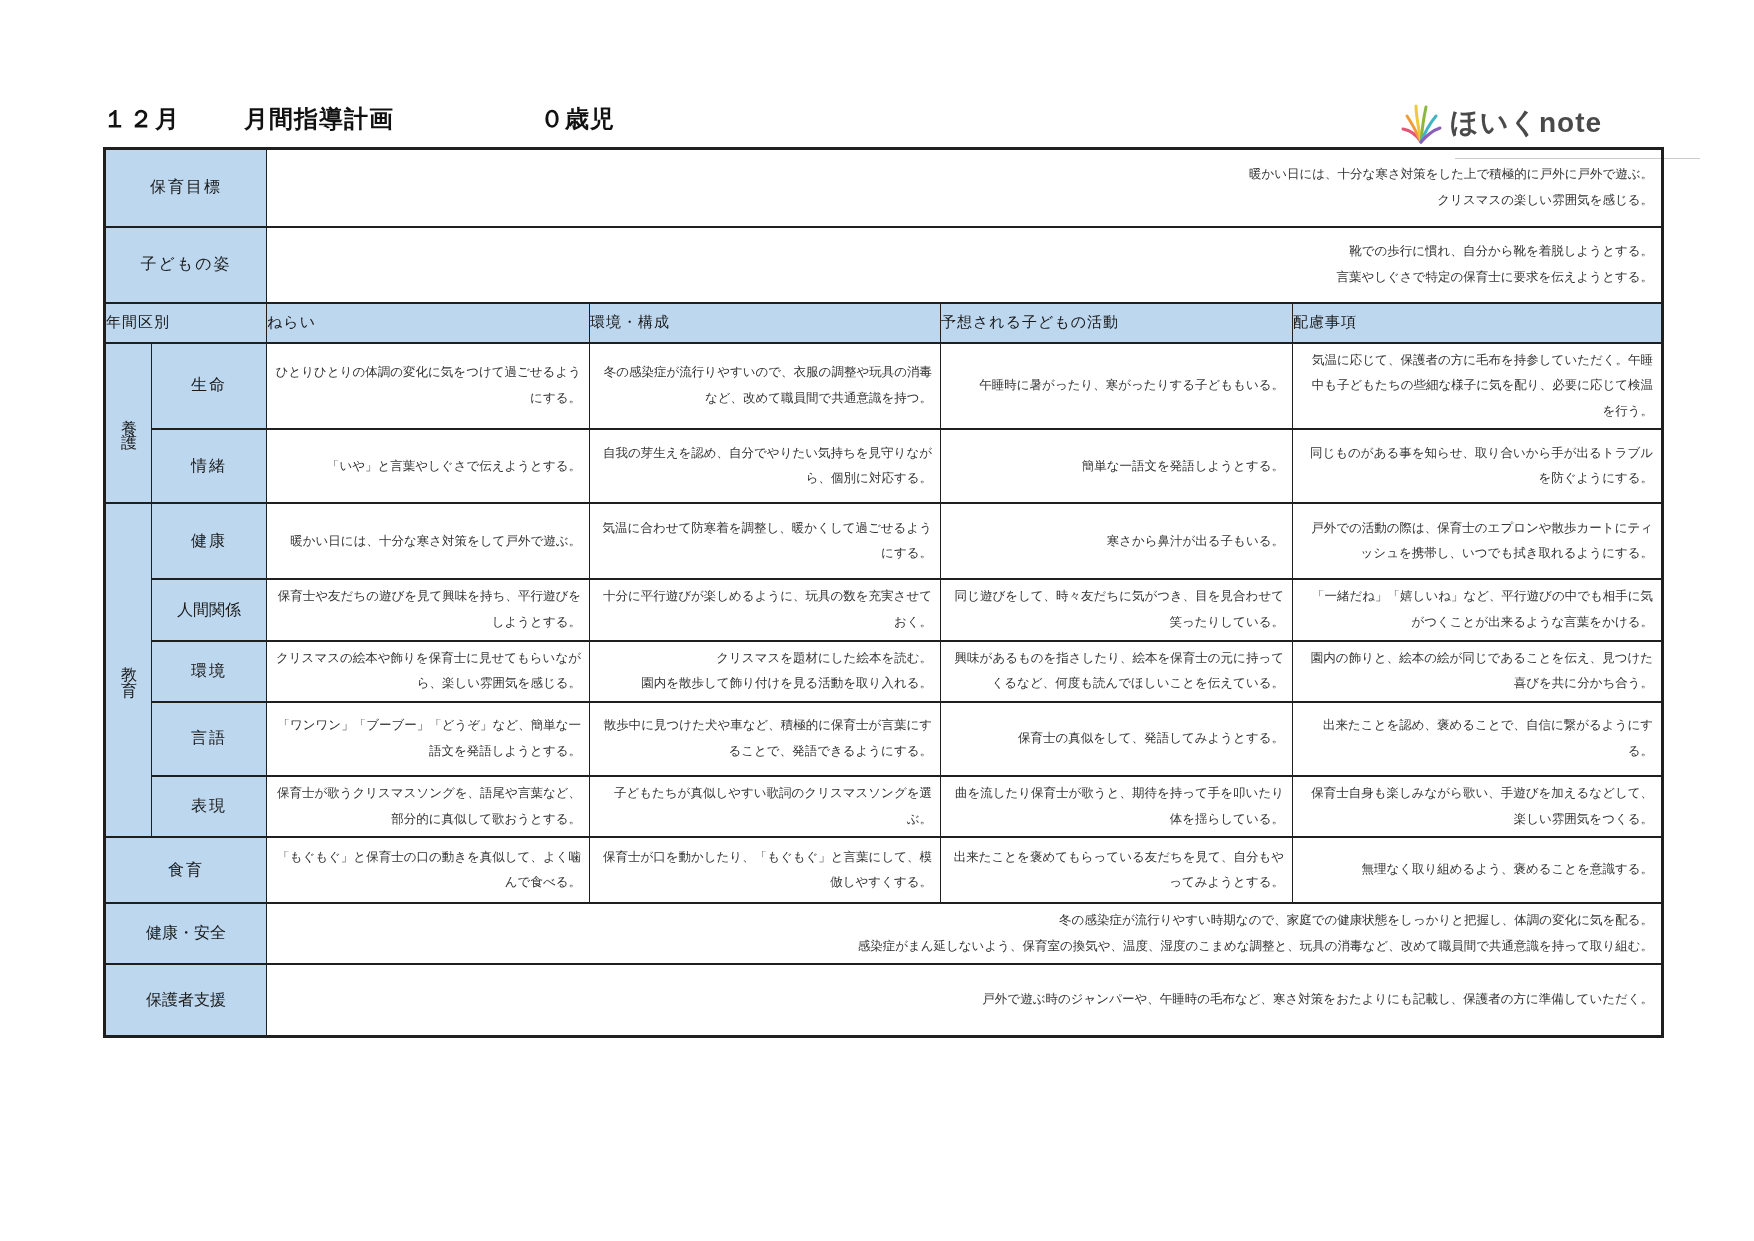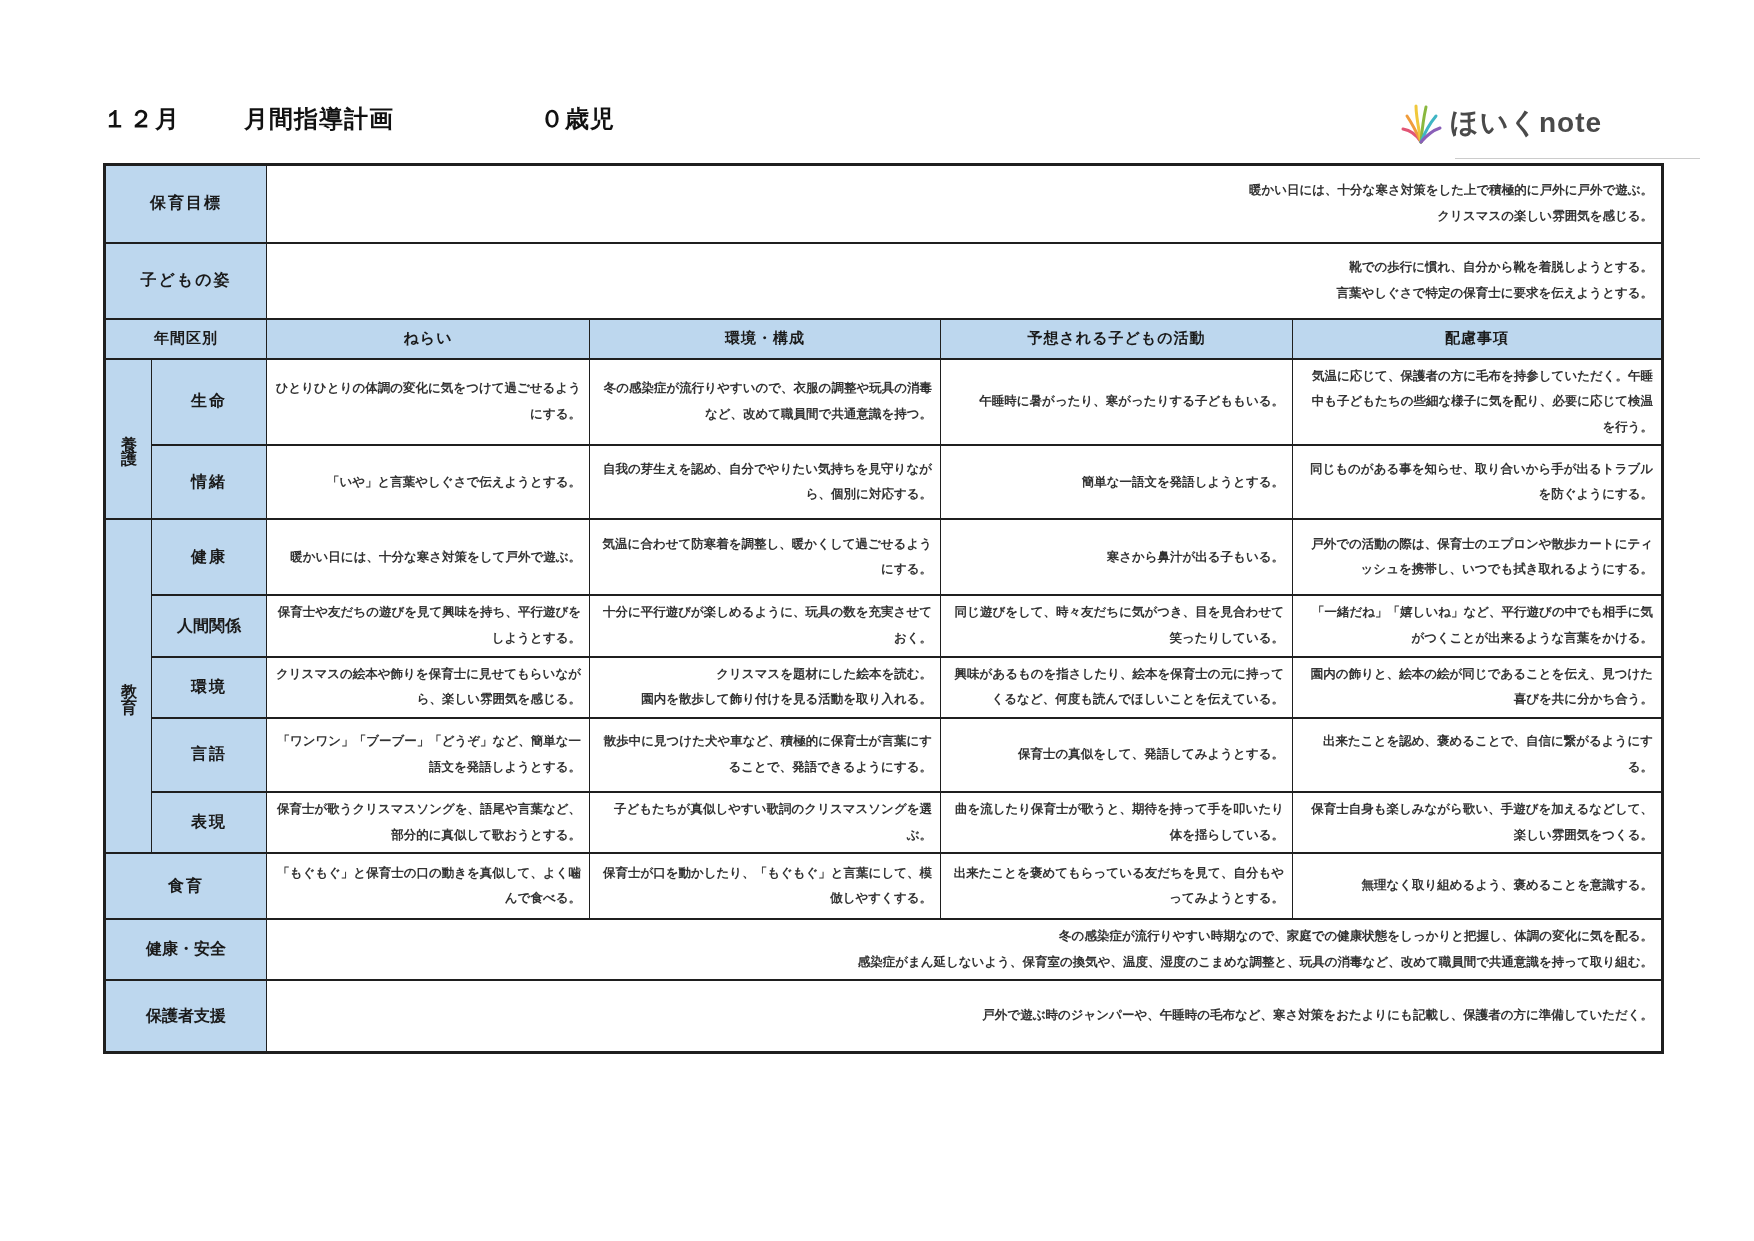--- a/index.html
+++ b/index.html
@@ -27,44 +27,42 @@
   .logo-text {
     font-size: 28px; font-weight: bold; color: #4a4a4a;
     letter-spacing: 1px; margin-left: 8px;
   }
   .logo-underline {
     position: absolute; left: 1455px; top: 158px; width: 245px; height: 1px;
     background: #cccccc;
   }
   
   table.plan {
-    position: absolute; left: 103px; top: 163px;
+    position: absolute; left: 103px; top: 147px;
     width: 1558px;
     border-collapse: collapse;
     table-layout: fixed;
     border: 3px solid #1f1f1f;
-    font-weight: bold;
   }
   table.plan td {
     border-left: 1px solid #1f1f1f;
     border-right: 1px solid #1f1f1f;
     border-top: 2px solid #1f1f1f;
     border-bottom: 2px solid #1f1f1f;
     vertical-align: middle;
   }
   td.hcell {
     background: #bdd7ee;
     text-align: center;
     font-size: 16px;
     color: #1a1a1a;
     letter-spacing: 2px;
   }
   td.colhead {
     background: #bdd7ee;
-    text-align: center;
     font-size: 15px;
     color: #1a1a1a;
     letter-spacing: 1px;
   }
   td.group-cell {
     background: #bdd7ee;
     text-align: center;
     font-size: 16px;
     color: #1a1a1a;
   }

